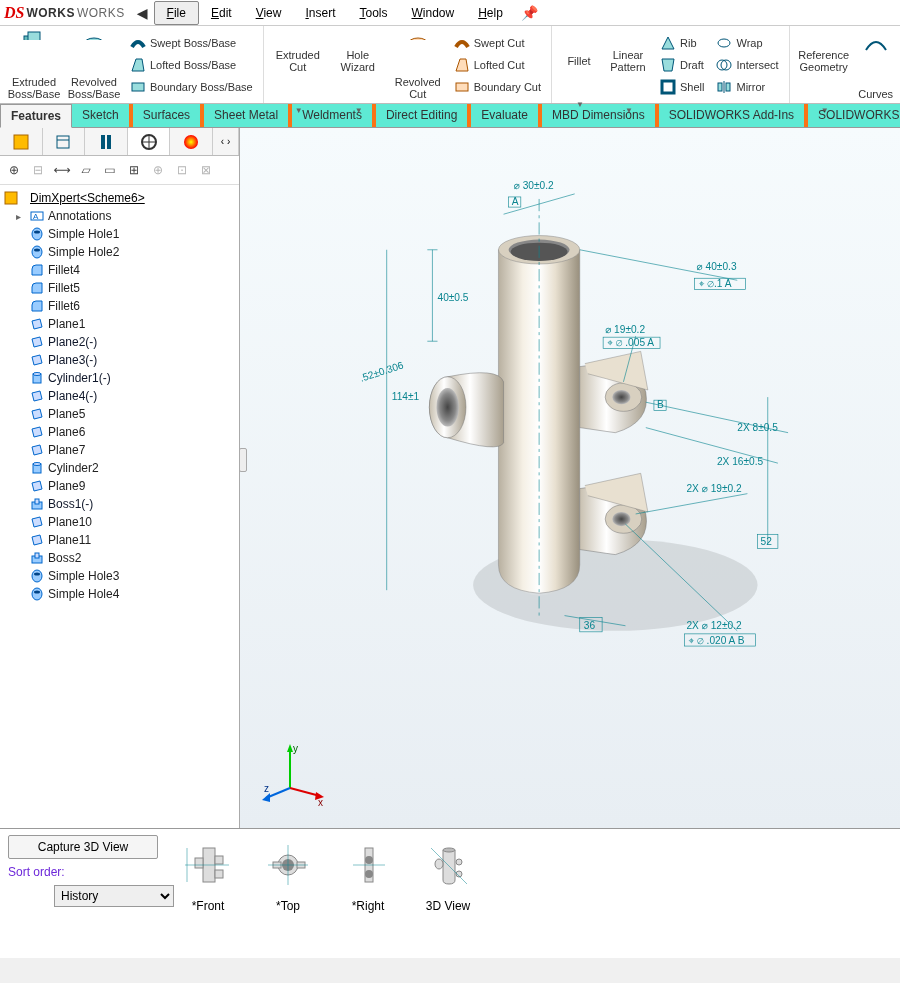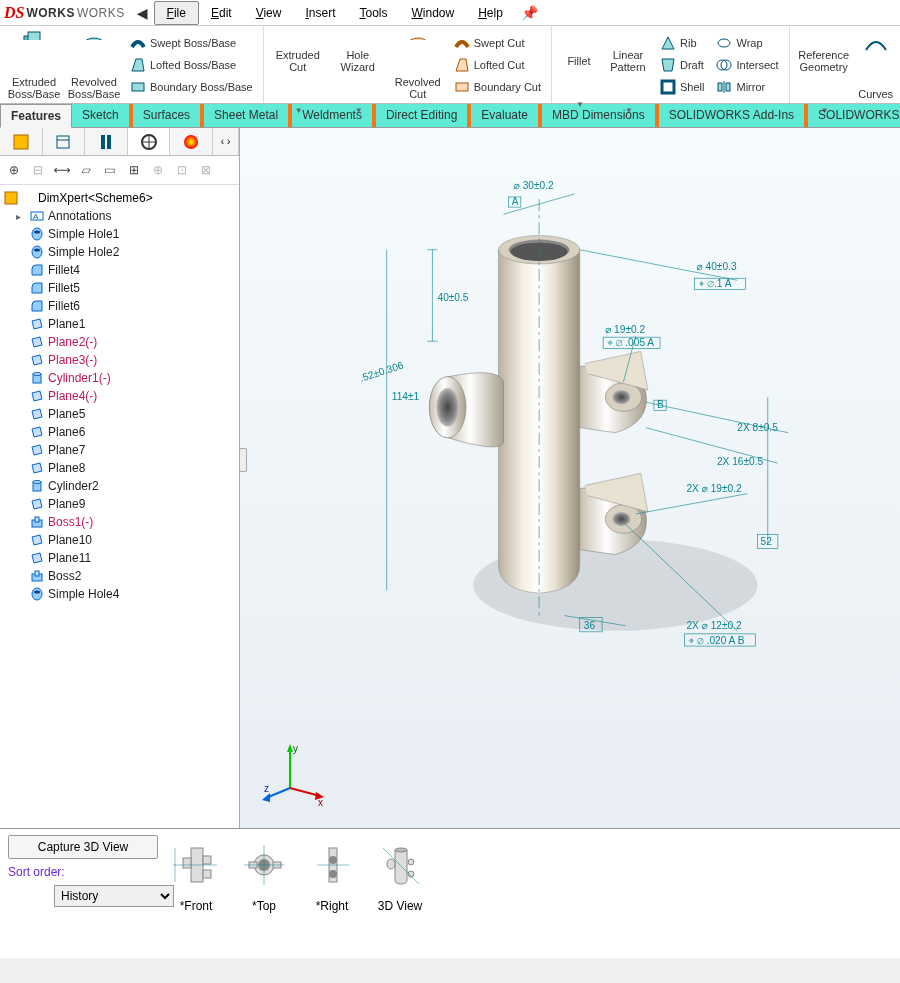--- a/index.html
+++ b/index.html
@@ -35,40 +35,40 @@
   
   .main { display:flex; height:700px; }
   .panel { width:240px; background:#fff; border-right:1px solid #aaa; display:flex; flex-direction:column; }
   .panel-tabs { display:flex; height:28px; border-bottom:1px solid #bbb; background:#f5f5f5; }
   .panel-tab { flex:1; display:flex; align-items:center; justify-content:center; border-right:1px solid #ccc; cursor:pointer; }
   .panel-tab.active { background:#fff; }
   .panel-tab svg, .panel-tab .ic { width:18px; height:18px; }
   .panel-toolbar { display:flex; gap:4px; padding:4px; border-bottom:1px solid #ddd; }
   .panel-toolbar .tbtn { width:20px; height:20px; display:flex; align-items:center; justify-content:center; cursor:pointer; font-size:12px; color:#444; }
   .tree { flex:1; overflow:auto; padding:4px 0; }
-  .tree-root { display:flex; align-items:center; gap:20px; padding:2px 4px; font-size:12px; }
+  .tree-root { display:flex; align-items:center; gap:12px; padding:2px 4px; font-size:12px;text-decoration:underline; }
   .tree-item { display:flex; align-items:center; gap:4px; padding:2px 4px 2px 16px; font-size:12px; cursor:pointer; }
   .tree-item .exp { width:10px; color:#666; font-size:10px; }
   .tree-item .ticon { width:14px; height:14px; flex-shrink:0; }
   .tree-item .label { color:#222; }
-  .tree-item .label.blue { color:#be185d; }
+  .tree-item .label.blue { color:#0f172a; }
   
   
   .viewport { flex:1; background: linear-gradient(180deg,#f6fbfd,#e8eef3); position:relative; overflow:hidden; }
   .viewport .divider-handle { position:absolute; left:-1px; top:320px; width:8px; height:24px; background:#eee; border:1px solid #aaa; border-radius:2px; cursor:ew-resize; }
   .triad { position:absolute; left:20px; bottom:20px; }
   .model-area { position:absolute; left:60px; top:10px; right:10px; bottom:60px; }
   .model-area svg { width:100%; height:100%; }
   .dim-text { font:10px sans-serif; fill:#0a8590; }
   .dim-box { fill:none; stroke:#0a8590; stroke-width:0.6; }
   .shadow-ellipse { fill:#000; opacity:0.1; }
   .reflect { opacity:0.12; }
 
   
-  .bottom { height:130px; background:#fff; border-top:1px solid #999; display:flex; padding:6px 8px; gap:8px; }
+  .bottom { height:130px; background:#fff; border-top:1px solid #999; display:flex; padding:6px 8px; gap:20px; }
   .bottom-left { width:150px; display:flex; flex-direction:column; gap:6px; }
   .capture-btn { padding:4px 8px; border:1px solid #999; background:#f5f5f5; cursor:pointer; font-size:12px; border-radius:2px; }
   .sort-label { font-size:12px; color:#6d28d9; }
   .sort-select { width:120px; padding:2px; font-size:12px; border:1px solid #999;margin-left:46px; }
   .view-thumb { display:flex; flex-direction:column; align-items:center; gap:4px; cursor:pointer; }
   .view-thumb .thumb { width:60px; height:60px; display:flex; align-items:center; justify-content:center; }
   .view-thumb .vlabel { font-size:12px; }
 </style>
 </head>
 <body>
@@ -430,27 +430,20 @@
           <div class="tree-item">
             <span class="exp"></span>
             <svg class="ticon">
               <path d="M2 4 L10 2 L12 10 L4 12 Z" fill="#cdf" stroke="#06c"></path>
             </svg>
             <span class="label">Plane7</span>
           </div>
           <div class="tree-item">
             <span class="exp"></span>
             <svg class="ticon">
-              <path d="M2 4 L10 2 L12 10 L4 12 Z" fill="#cdf" stroke="#06c"></path>
-            </svg>
-            <span class="label">Plane8</span>
-          </div>
-          <div class="tree-item">
-            <span class="exp"></span>
-            <svg class="ticon">
               <rect x="3" y="3" width="8" height="9" fill="#9cf" stroke="#06c"></rect>
               <ellipse cx="7" cy="3" rx="4" ry="1.5" fill="#cdf" stroke="#06c"></ellipse>
             </svg>
             <span class="label">Cylinder2</span>
           </div>
           <div class="tree-item">
             <span class="exp"></span>
             <svg class="ticon">
               <path d="M2 4 L10 2 L12 10 L4 12 Z" fill="#cdf" stroke="#06c"></path>
             </svg>
@@ -478,20 +471,28 @@
             </svg>
             <span class="label">Plane11</span>
           </div>
           <div class="tree-item">
             <span class="exp"></span>
             <svg class="ticon">
               <rect x="2" y="5" width="10" height="7" fill="#9cf" stroke="#06c"></rect>
               <rect x="5" y="2" width="4" height="5" fill="#cdf" stroke="#06c"></rect>
             </svg>
             <span class="label">Boss2</span>
+          </div>
+          <div class="tree-item">
+            <span class="exp"></span>
+            <svg class="ticon">
+              <ellipse cx="7" cy="7" rx="5" ry="6" fill="#9cf" stroke="#06c"></ellipse>
+              <ellipse cx="7" cy="5" rx="3" ry="1.5" fill="#048"></ellipse>
+            </svg>
+            <span class="label">Simple Hole3</span>
           </div>
           <div class="tree-item">
             <span class="exp"></span>
             <svg class="ticon">
               <ellipse cx="7" cy="7" rx="5" ry="6" fill="#9cf" stroke="#06c"></ellipse>
               <ellipse cx="7" cy="5" rx="3" ry="1.5" fill="#048"></ellipse>
             </svg>
             <span class="label">Simple Hole4</span>
           </div>
         </div>

